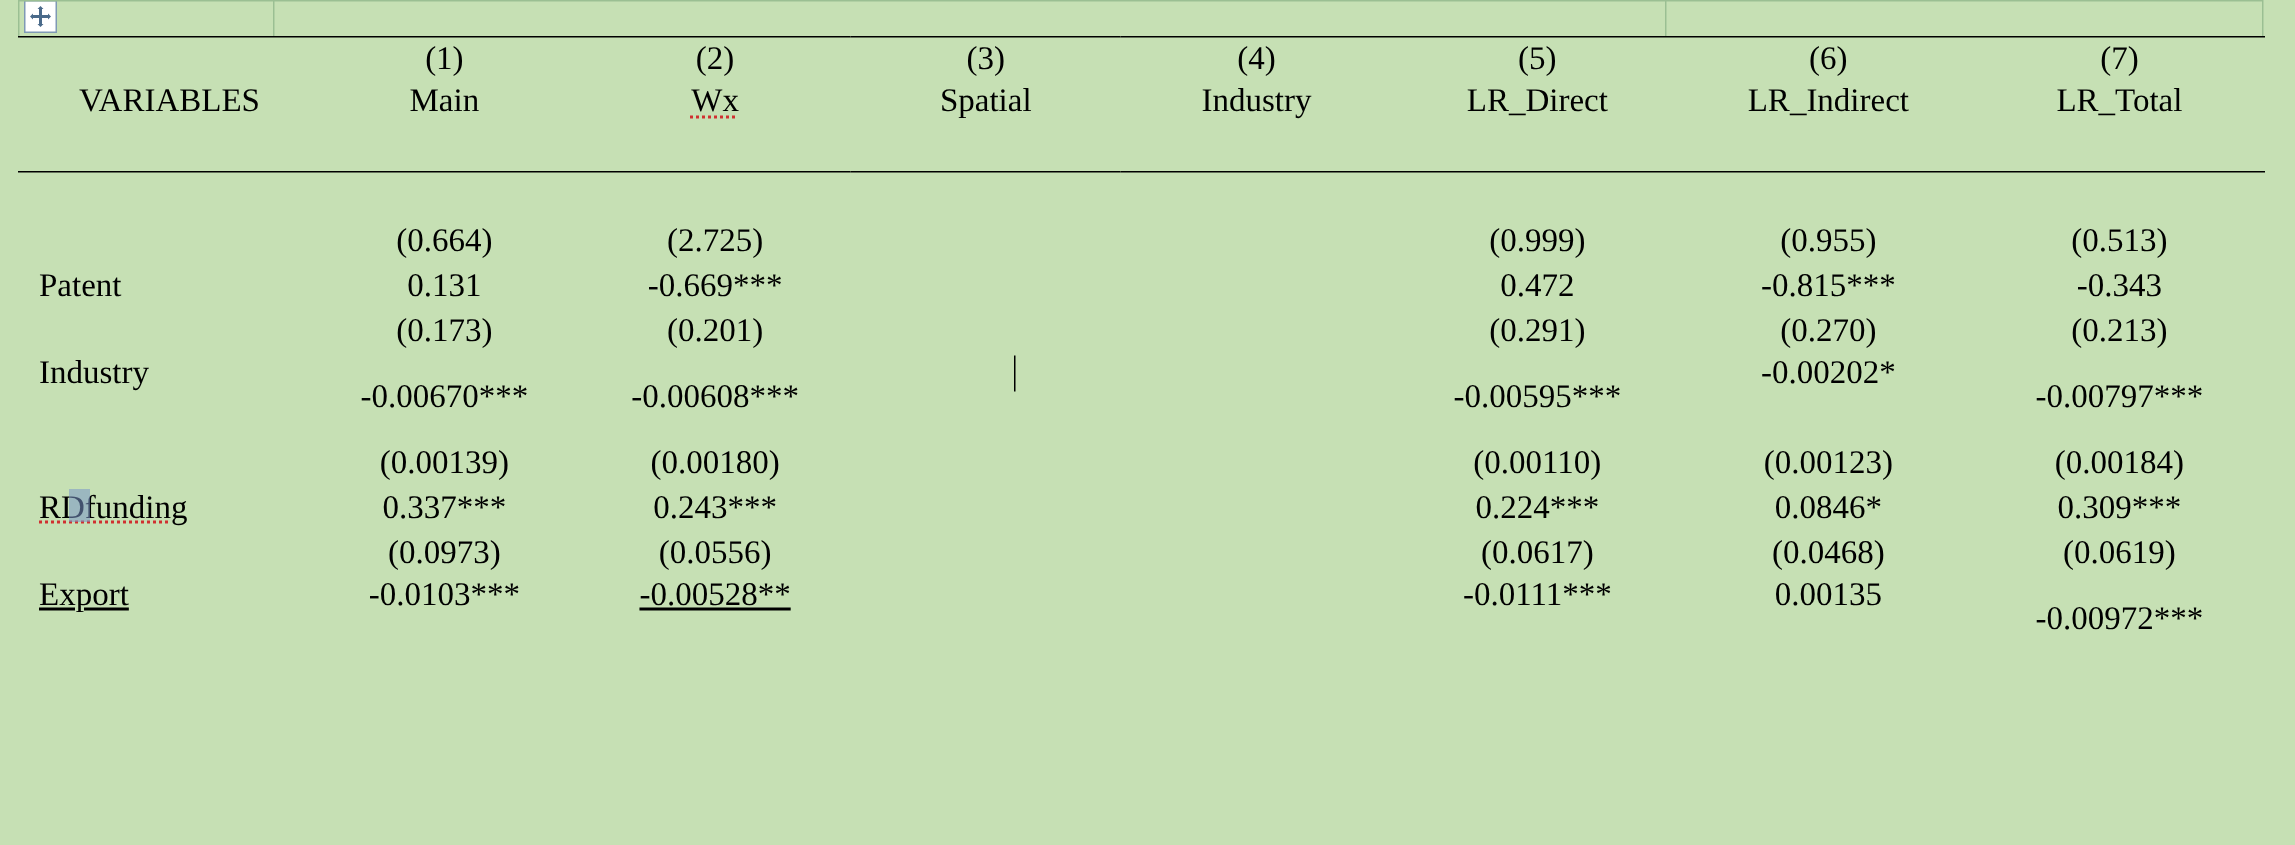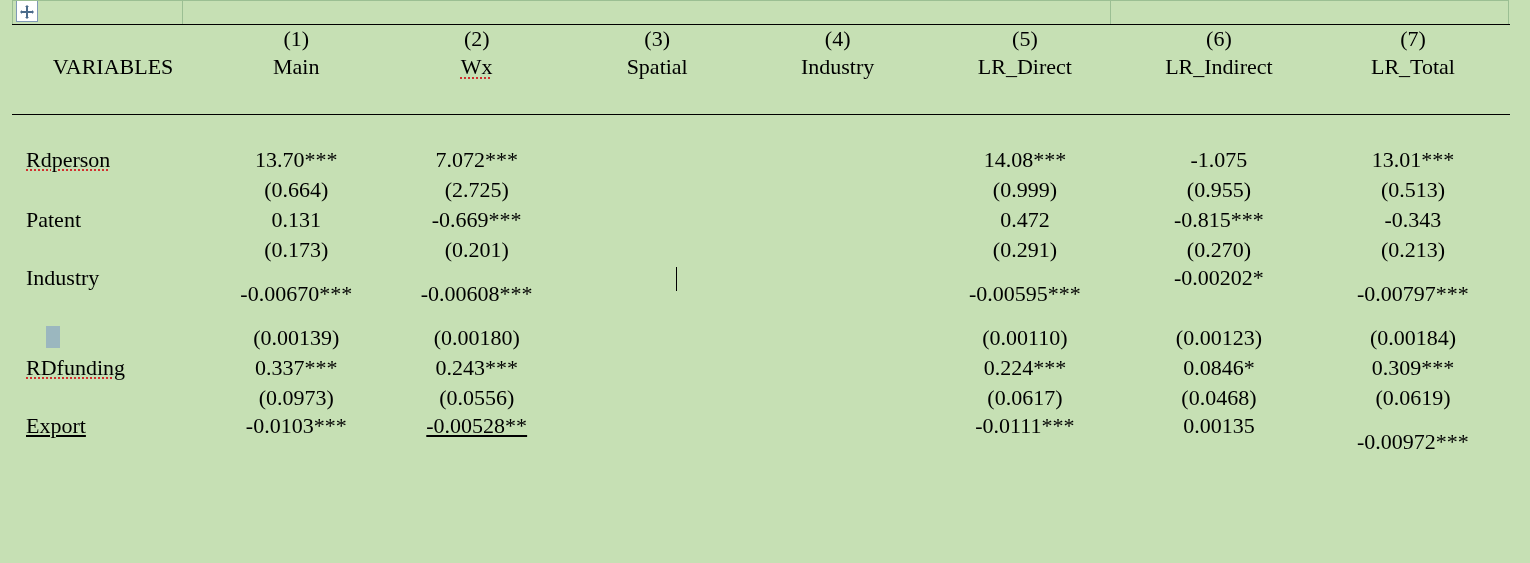--- a/index.html
+++ b/index.html
@@ -196,30 +196,20 @@
           <td></td>
           <td></td>
           <td></td>
           <td></td>
           <td></td>
           <td></td>
           <td></td>
     </tr>
 
     <tr style="height:30px;">
-      <td class="lbl"><span class="spell">Rdperson</span></td>
-      <td class="num">13.70***</td>
-      <td class="num">7.072***</td>
-      <td class="num"></td>
-      <td class="num"></td>
-      <td class="num">14.08***</td>
-      <td class="num">-1.075</td>
-      <td class="num">13.01***</td>
-    </tr>
-    <tr style="height:30px;">
       <td></td>
       <td class="num">(0.664)</td>
       <td class="num">(2.725)</td>
       <td class="num"></td>
       <td class="num"></td>
       <td class="num">(0.999)</td>
       <td class="num">(0.955)</td>
       <td class="num">(0.513)</td>
     </tr>
 

